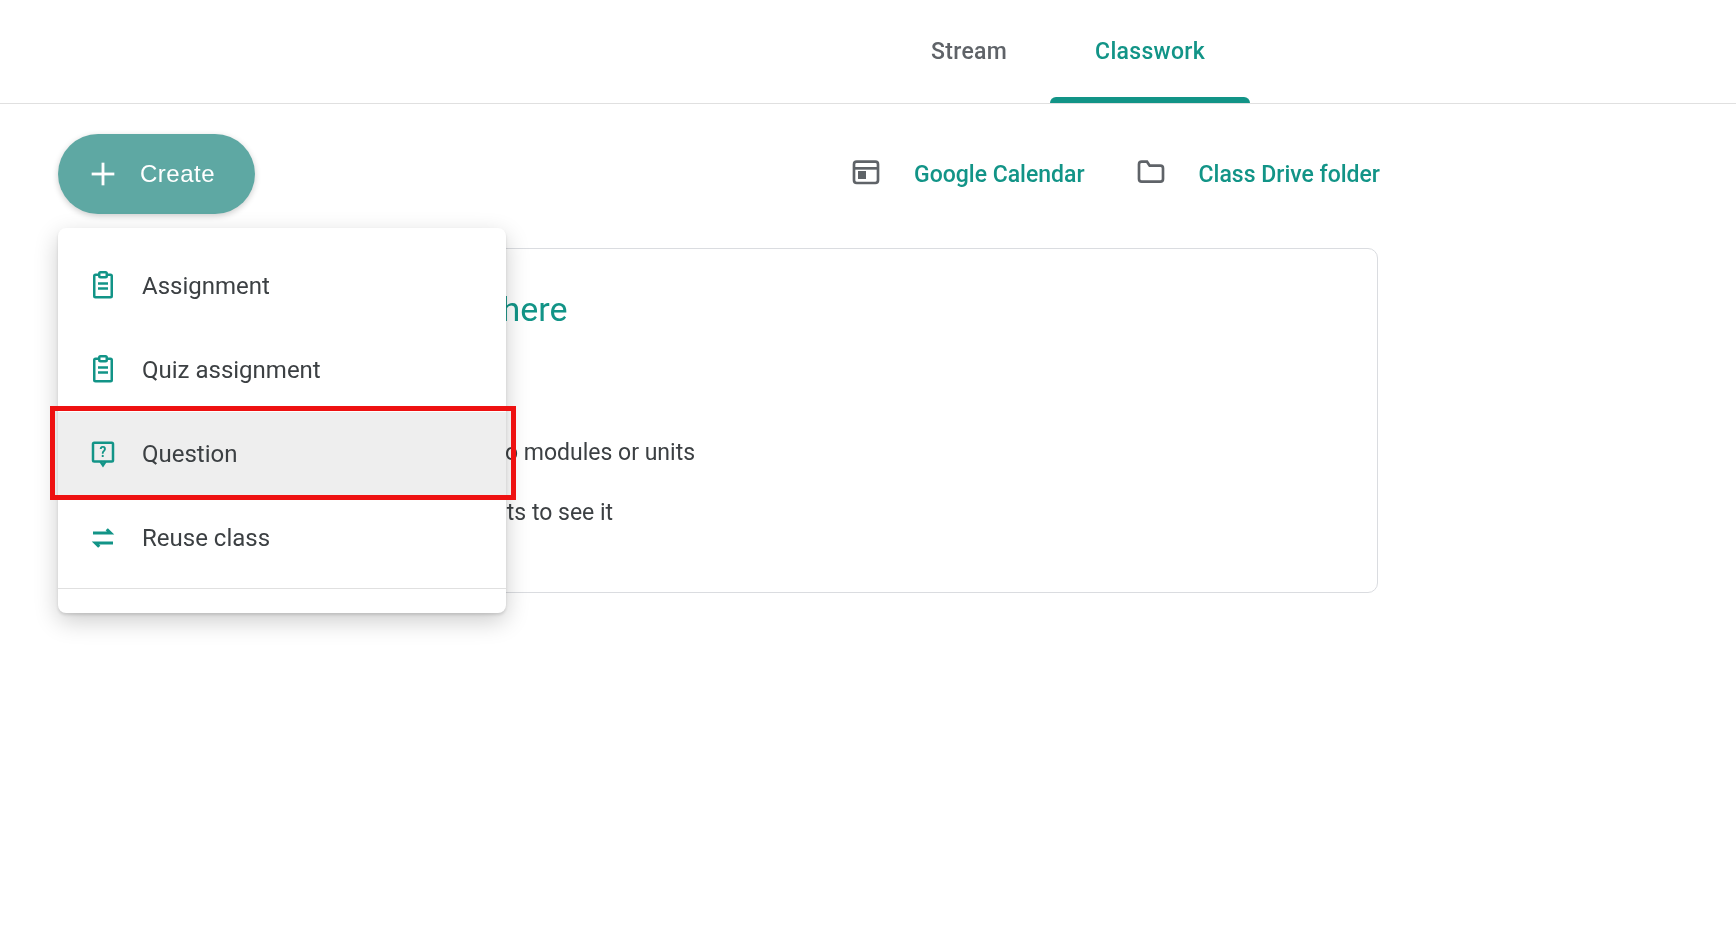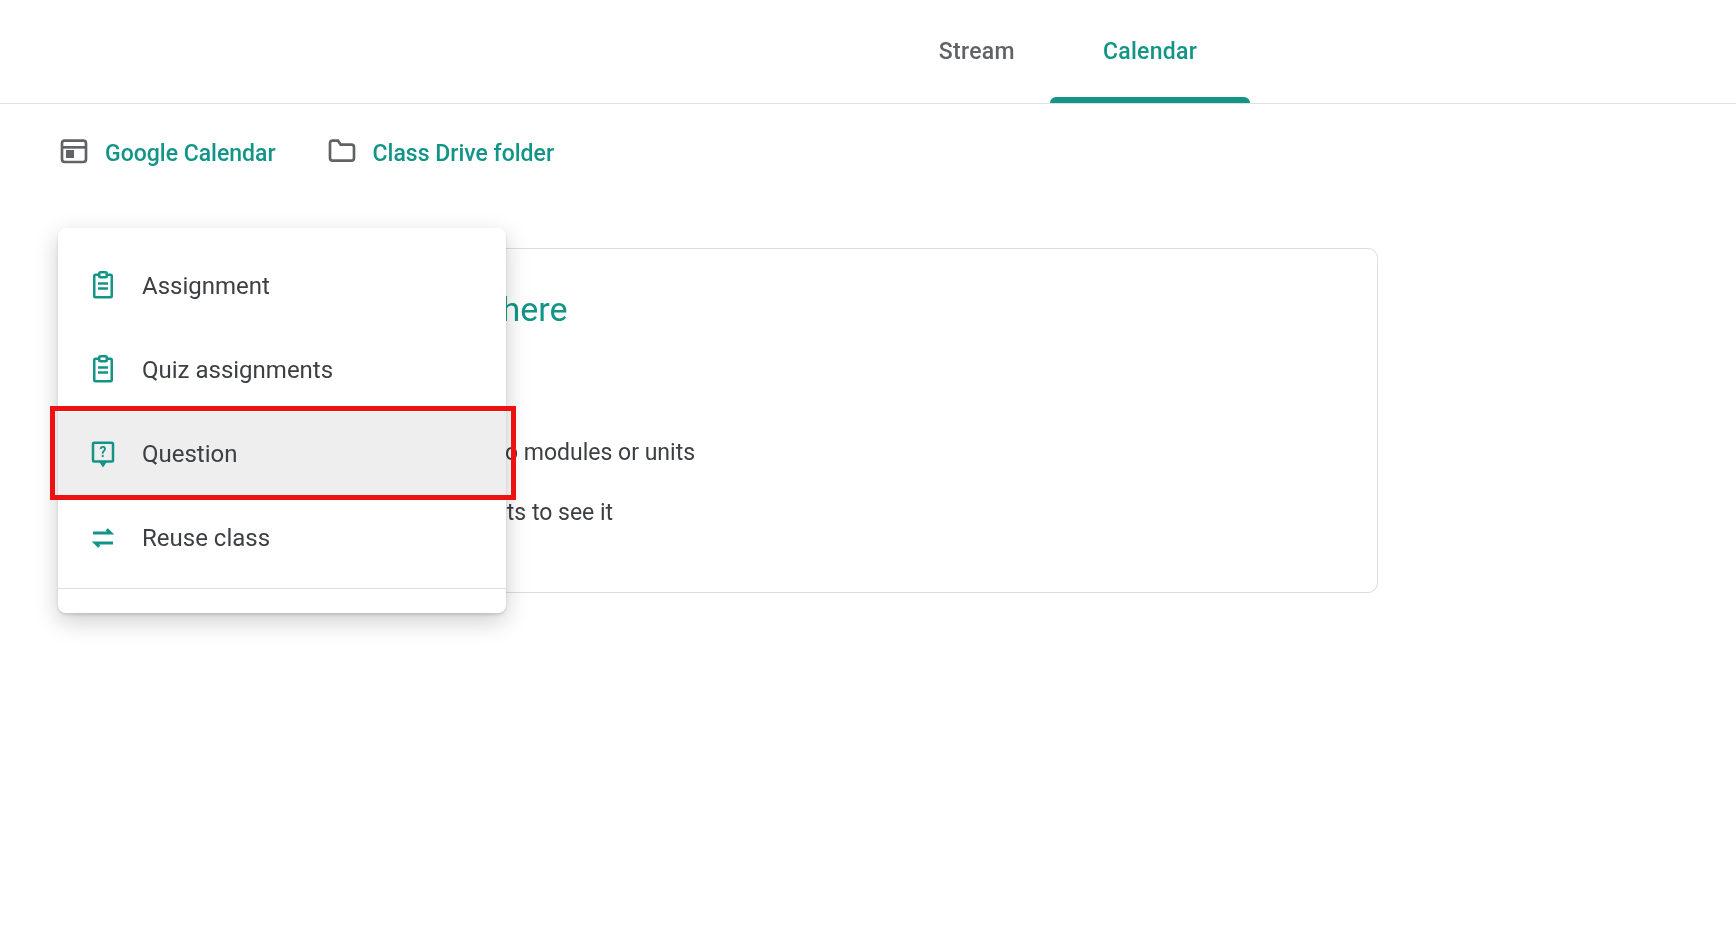--- a/index.html
+++ b/index.html
@@ -77,21 +77,21 @@
       height: 34px;
     }
     .toolbar-links {
       display: flex;
       gap: 50px;
       align-items: center;
     }
     .toolbar-link {
       display: flex;
       align-items: center;
-      gap: 15px;
+      gap: 32px;
       color: #129487;
       font-size: 23px;
       font-weight: 500;
       cursor: pointer;
       text-decoration: none;
     }
     .toolbar-link .link-icon {
       color: #5f6368;
     }
     .content-card {
@@ -161,24 +161,31 @@
       border: 5px solid #ee1111;
       z-index: 20;
       pointer-events: none;
     }
   </style>
 </head>
 <body>
 
 <div class="tabs">
   <div class="tab">Stream</div>
-  <div class="tab active">Calendar</div>
+  <div class="tab active">Classwork</div>
 </div>
 
 <div class="toolbar">
+  <button class="create-btn">
+    <svg viewBox="0 0 24 24" fill="none" stroke="currentColor" stroke-width="2">
+        <line x1="12" y1="4" x2="12" y2="20"></line>
+        <line x1="4" y1="12" x2="20" y2="12"></line>
+      </svg>
+    <span>Create</span>
+  </button>
   <div class="toolbar-links">
     <a class="toolbar-link">
       <span class="link-icon">
         <svg width="32" height="32" viewBox="0 0 24 24" fill="none" stroke="currentColor" stroke-width="2">
             <rect x="3" y="5" width="18" height="16" rx="2"></rect>
             <line x1="3" y1="10" x2="21" y2="10"></line>
             <rect x="7" y="13" width="4" height="4" fill="currentColor"></rect>
           </svg>
       </span>
       <span>Google Calendar</span>
@@ -215,21 +222,21 @@
   </div>
   <div class="dropdown-item">
     <span class="dd-icon">
       <svg width="30" height="30" viewBox="0 0 24 24" fill="none" stroke="currentColor" stroke-width="2">
           <rect x="5" y="3" width="14" height="18" rx="1"></rect>
           <rect x="9" y="1" width="6" height="4" rx="1" fill="#fff"></rect>
           <line x1="8" y1="10" x2="16" y2="10"></line>
           <line x1="8" y1="14" x2="16" y2="14"></line>
         </svg>
     </span>
-    <span>Quiz assignments</span>
+    <span>Quiz assignment</span>
   </div>
   <div class="dropdown-item hovered">
     <span class="dd-icon">
       <svg width="30" height="30" viewBox="0 0 24 24" fill="none" stroke="currentColor" stroke-width="2">
           <rect x="4" y="3" width="16" height="15" rx="1"></rect>
           <path d="M10 18l2 3 2-3"></path>
           <text x="12" y="14" font-size="11" text-anchor="middle" fill="currentColor" stroke="none" font-weight="bold">?</text>
         </svg>
     </span>
     <span>Question</span>

